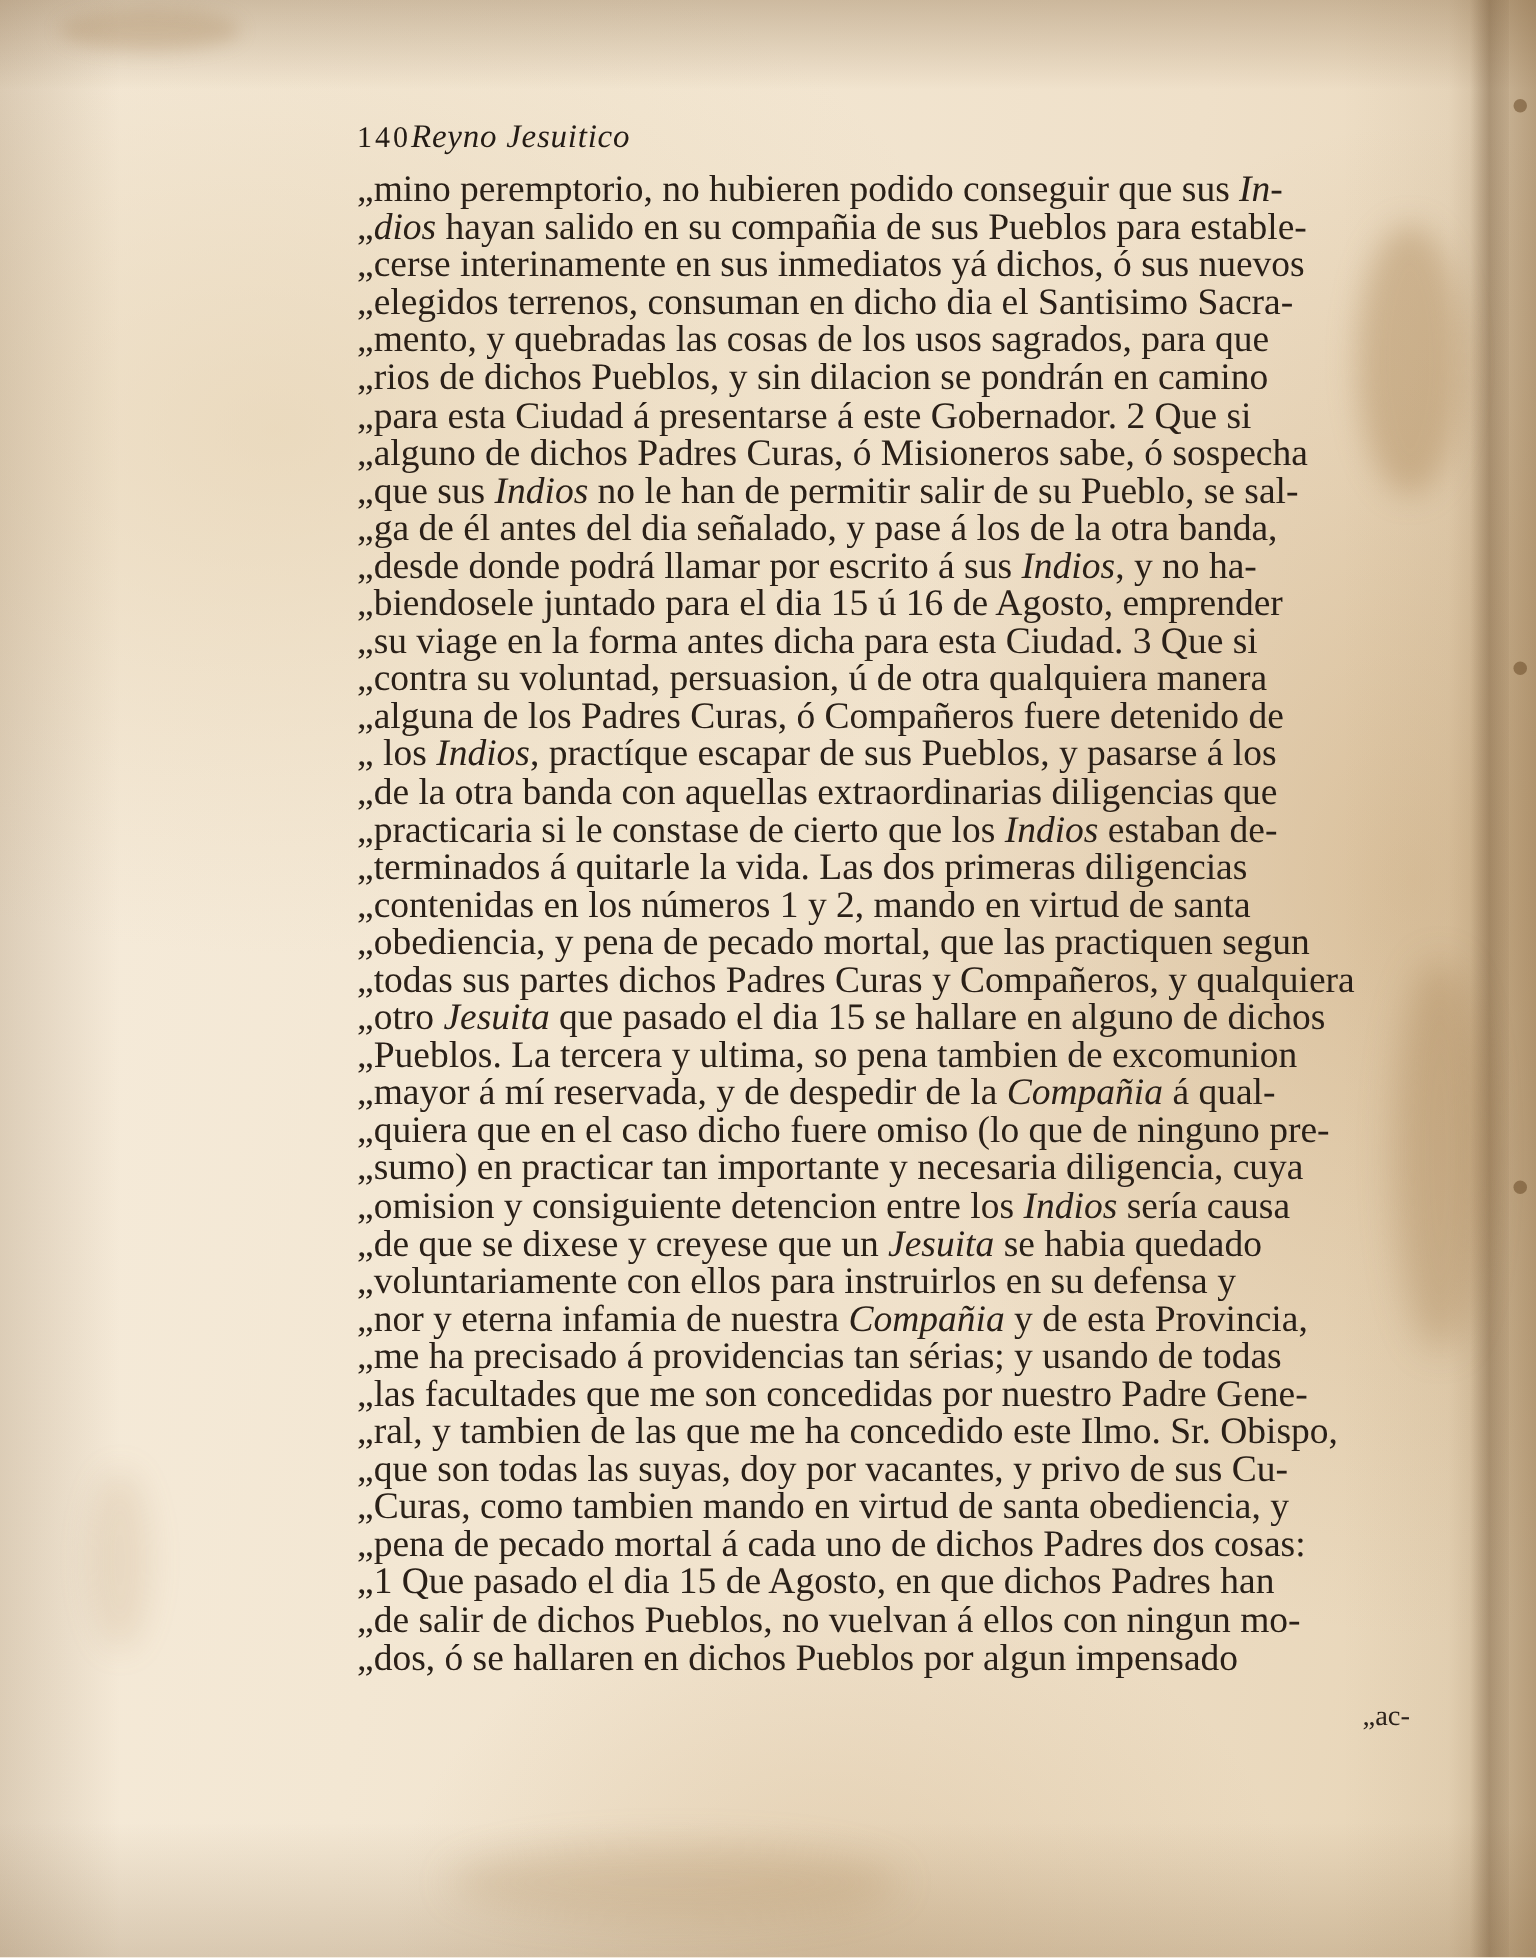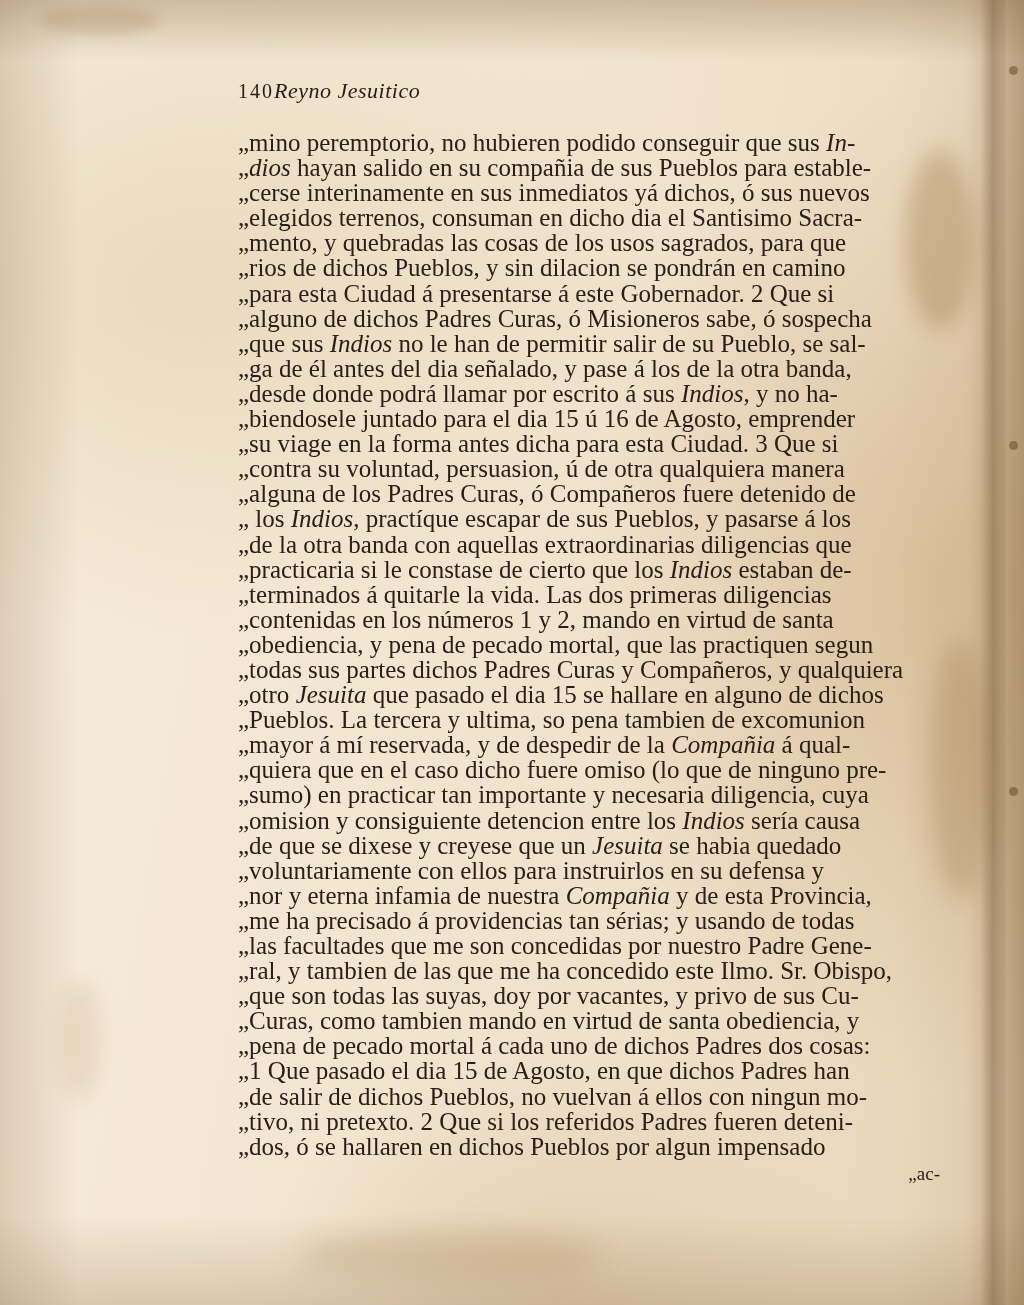--- a/index.html
+++ b/index.html
@@ -79,21 +79,21 @@
 
   .content {
     position: absolute;
     left: 238px;
     top: 78px;
     width: 708px;
   }
   .header-line {
     display: flex;
     align-items: baseline;
-    margin-bottom: 26px;
+    margin-bottom: 10px;
     font-family: Liberation Serif, serif;
   }
   .folio {
     font-size: 20px;
     letter-spacing: 2px;
     color: #241c15;
   }
   .running-title {
     flex: 1;
     text-align: left;
@@ -108,21 +108,21 @@
     line-height: 25.1px;
     text-align: justify;
     color: #2a2018;
   }
   .ln {
     white-space: nowrap;
     display: block;
   }
   .ln i { font-style: italic; }
   .catch {
-    margin-top: 4px;
+    margin-top: 16px;
     text-align: right;
     font-size: 19px;
     padding-right: 6px;
   }
 </style>
 </head>
 <body>
 
 <div class="page">
 
@@ -182,19 +182,18 @@
         <span class="ln">„voluntariamente con ellos para instruirlos en su defensa y</span>
         <span class="ln">„nor y eterna infamia de nuestra <i>Compañia</i> y de esta Provincia,</span>
         <span class="ln">„me ha precisado á providencias tan sérias; y usando de todas</span>
         <span class="ln">„las facultades que me son concedidas por nuestro Padre Gene-</span>
         <span class="ln">„ral, y tambien de las que me ha concedido este Ilmo. Sr. Obispo,</span>
         <span class="ln">„que son todas las suyas, doy por vacantes, y privo de sus Cu-</span>
         <span class="ln">„Curas, como tambien mando en virtud de santa obediencia, y</span>
         <span class="ln">„pena de pecado mortal á cada uno de dichos Padres dos cosas:</span>
         <span class="ln">„1 Que pasado el dia 15 de Agosto, en que dichos Padres han</span>
         <span class="ln">„de salir de dichos Pueblos, no vuelvan á ellos con ningun mo-</span>
-        <span class="ln">„tivo, ni pretexto. 2 Que si los referidos Padres fueren deteni-</span>
         <span class="ln">„dos, ó se hallaren en dichos Pueblos por algun impensado</span>
       </div>
 
     <div class="catch">„ac-</div>
   </div>
 </div>
 
 </body></html>

